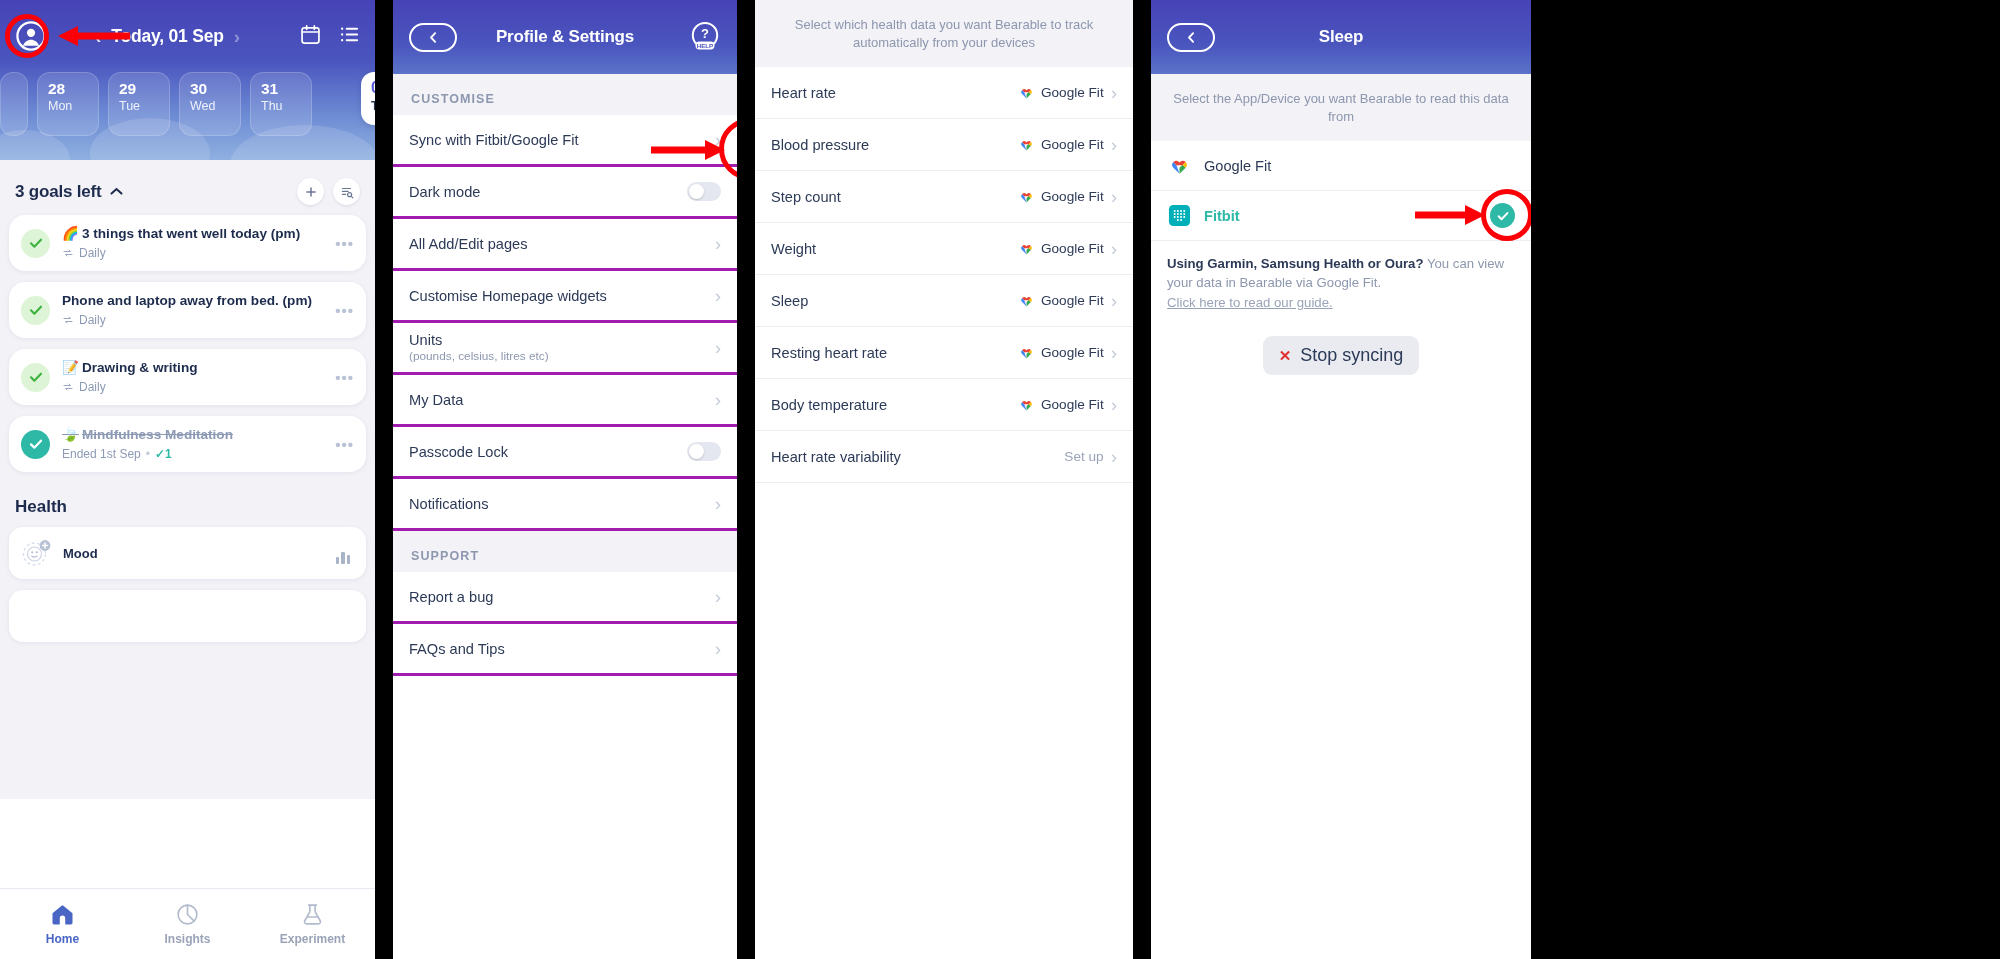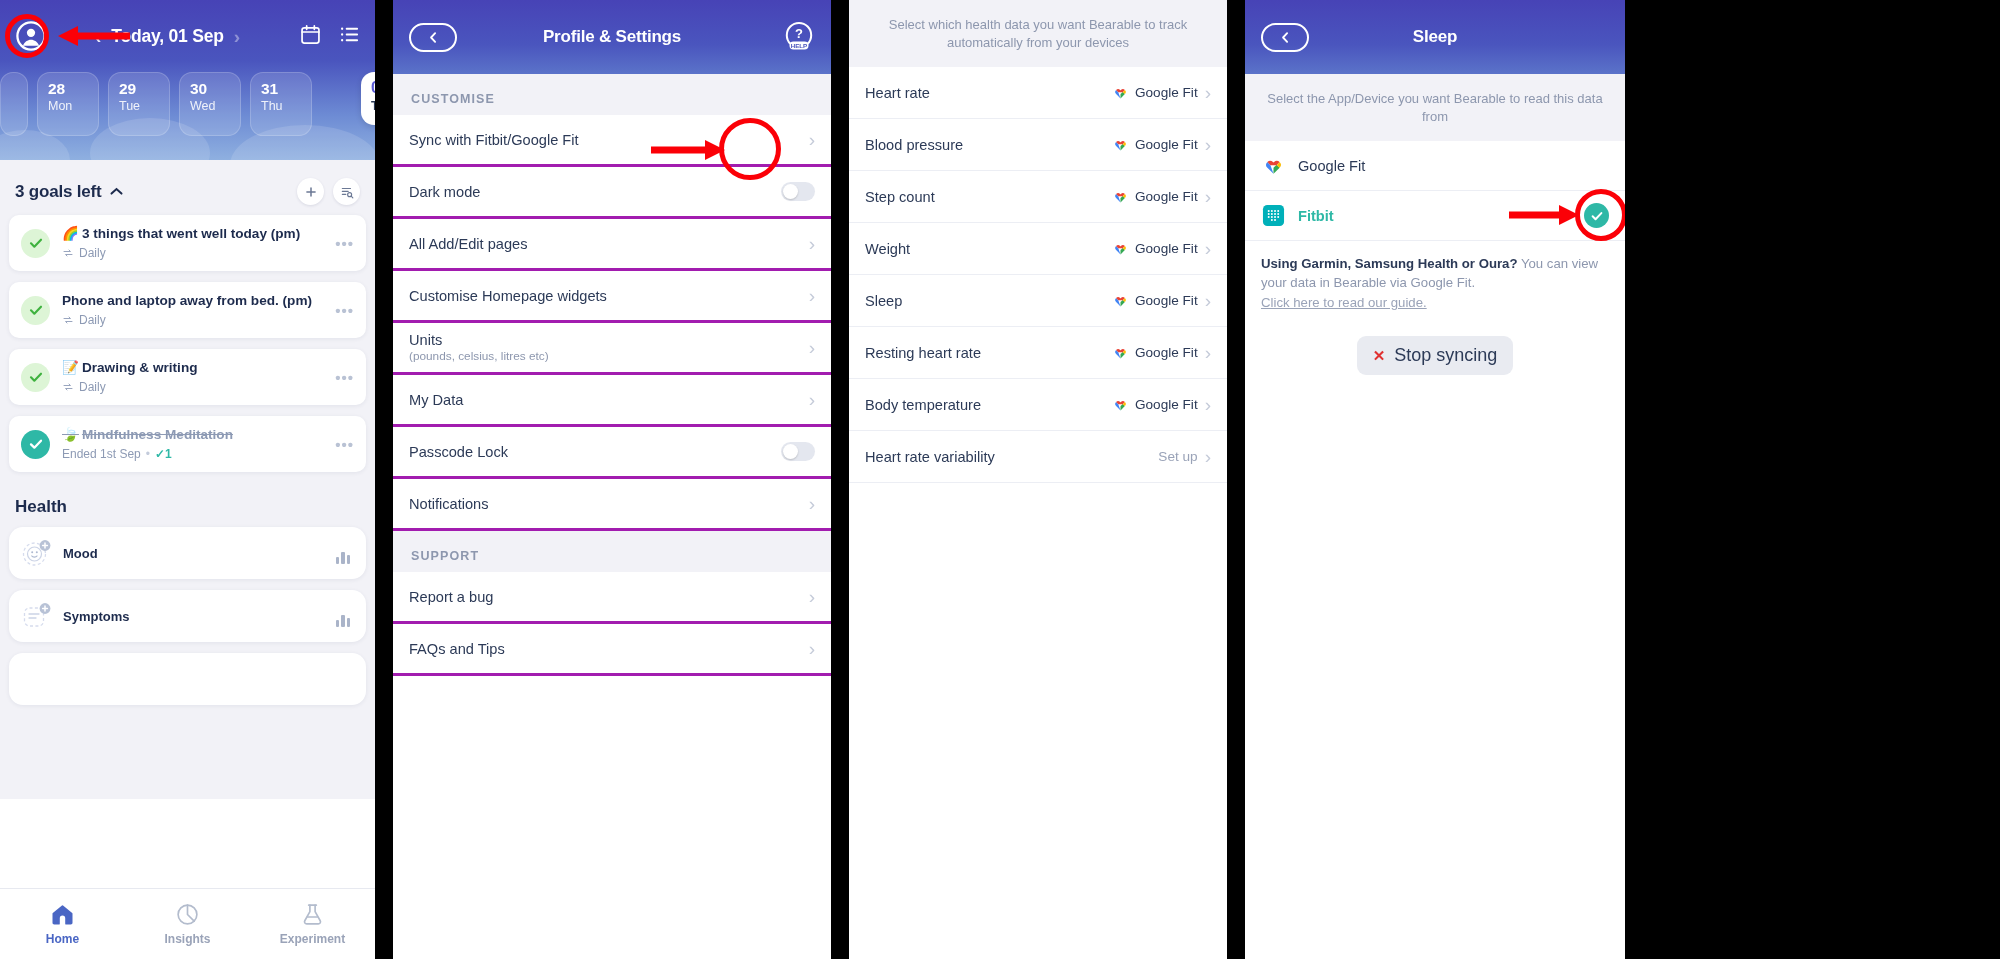--- a/index.html
+++ b/index.html
@@ -2,21 +2,21 @@
 <html><head>
 <meta charset="utf-8">
 <style>
   * { margin:0; padding:0; box-sizing:border-box; }
   html,body { width:2000px; height:959px; background:#000; font-family:"Liberation Sans", sans-serif; }
   .stage { position:relative; width:2000px; height:959px; background:#000; display:flex; }
 
   .panel { position:relative; height:959px; overflow:hidden; background:#fff; }
   .p1 { width:375px; }
   .gap { width:18px; background:#000; }
-  .p2 { width:438px; }
+  .p2 { width:344px; }
   .p3 { width:378px; }
   .p4 { width:380px; }
 
   
   .home-hero {
     position:relative; height:160px;
     background:linear-gradient(180deg,#4743b6 0%,#4a55be 38%,#6d8bd4 72%,#8fb0e0 100%);
     overflow:hidden;
   }
   .cloud { position:absolute; border-radius:50%; background:rgba(255,255,255,.13); }
@@ -55,21 +55,21 @@
 
   .sect-head { display:flex; align-items:center; padding:18px 6px 10px 6px; }
   .sect-title { font-size:17px; font-weight:700; color:#1d2b4d; letter-spacing:-.2px; }
   .caret-up { margin-left:9px; color:#1d2b4d; font-size:13px; font-weight:700; }
   .head-actions { margin-left:auto; display:flex; gap:9px; }
   .round-btn { width:27px; height:27px; border-radius:50%; background:#fff; display:flex;
                align-items:center; justify-content:center; box-shadow:0 1px 3px rgba(40,50,90,.12); }
   .round-btn svg { width:14px; height:14px; }
 
   .goal-card {
-    background:#fff; border-radius:10px; margin-bottom:11px;
+    background:#fff; border-radius:16px; margin-bottom:11px;
     box-shadow:0 1px 4px rgba(40,50,90,.08);
     display:flex; align-items:center; padding:11px 12px; min-height:56px;
   }
   .goal-check {
     width:29px; height:29px; border-radius:50%; flex:none; margin-right:12px;
     display:flex; align-items:center; justify-content:center;
   }
   .goal-check.light { background:#ddf5d6; }
   .goal-check.light svg { width:16px; height:16px; stroke:#3fb23f; }
   .goal-check.solid { background:#2eb8a6; }
@@ -358,36 +358,20 @@
           </svg>
         </div>
         <span class="health-name">Mood</span>
         <div class="bars-btn">
             <i></i>
             <i></i>
             <i></i>
           </div>
       </div>
 
-      <div class="health-card">
-        <div class="health-icon">
-          <svg viewBox="0 0 30 30" fill="none">
-            <rect x="3.5" y="7" width="19" height="18" rx="5" stroke="#d6dced" stroke-width="1.3" stroke-dasharray="3 2.4"></rect>
-            <path d="M8 13h10M8 17h7" stroke="#ccd4e6" stroke-width="1.3" stroke-linecap="round"></path>
-            <circle cx="24" cy="7.5" r="5.4" fill="#b8c2d6"></circle>
-            <path d="M24 5.1v4.8M21.6 7.5h4.8" stroke="#fff" stroke-width="1.5" stroke-linecap="round"></path>
-          </svg>
-        </div>
-        <span class="health-name">Symptoms</span>
-        <div class="bars-btn">
-            <i></i>
-            <i></i>
-            <i></i>
-          </div>
-      </div>
 
       <div class="health-card"></div>
     </div>
 
     <div class="tabbar">
       <div class="tab active">
         <svg viewBox="0 0 24 24" fill="#4a66c4" stroke="#4a66c4" stroke-width="1.6" stroke-linejoin="round">
           <path d="M3.2 11.2L12 4l8.8 7.2V20a.8.8 0 01-.8.8h-4.6v-5.2a3.4 3.4 0 00-6.8 0V20.8H4a.8.8 0 01-.8-.8z"></path>
         </svg>
         <span>Home</span>

